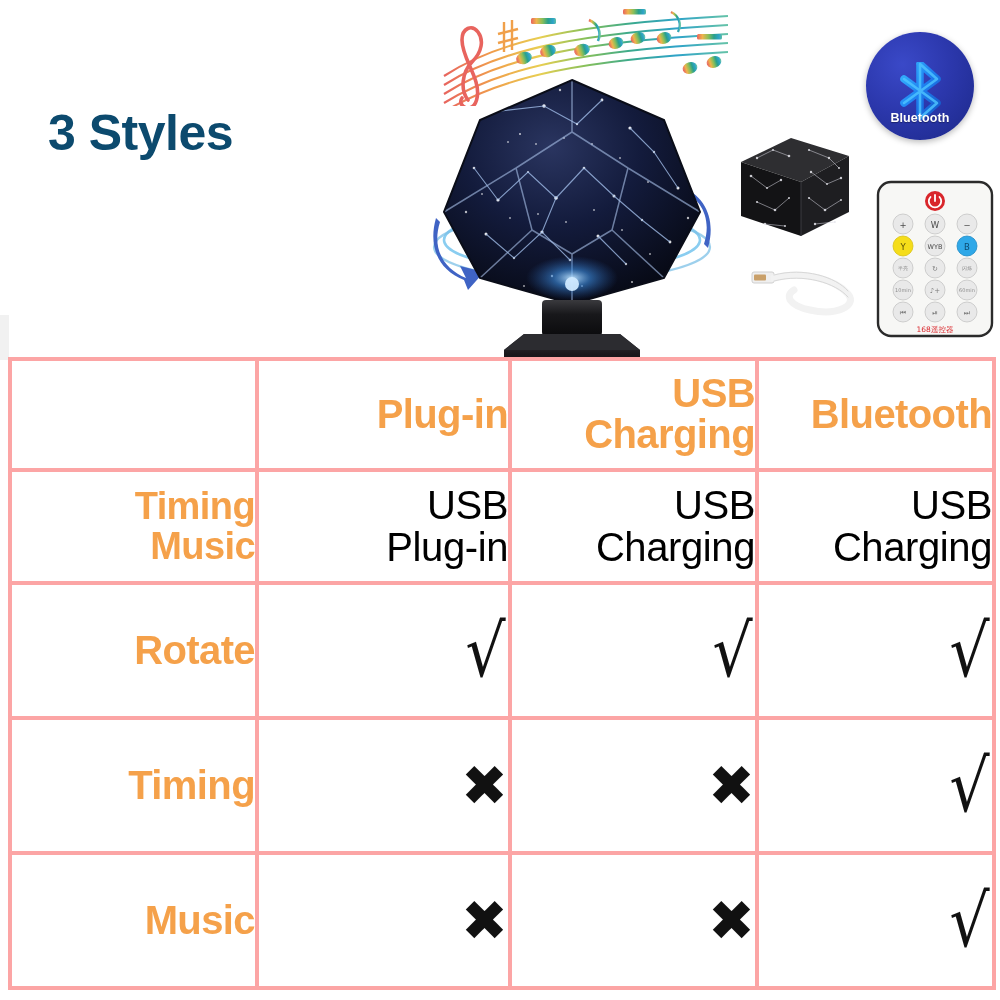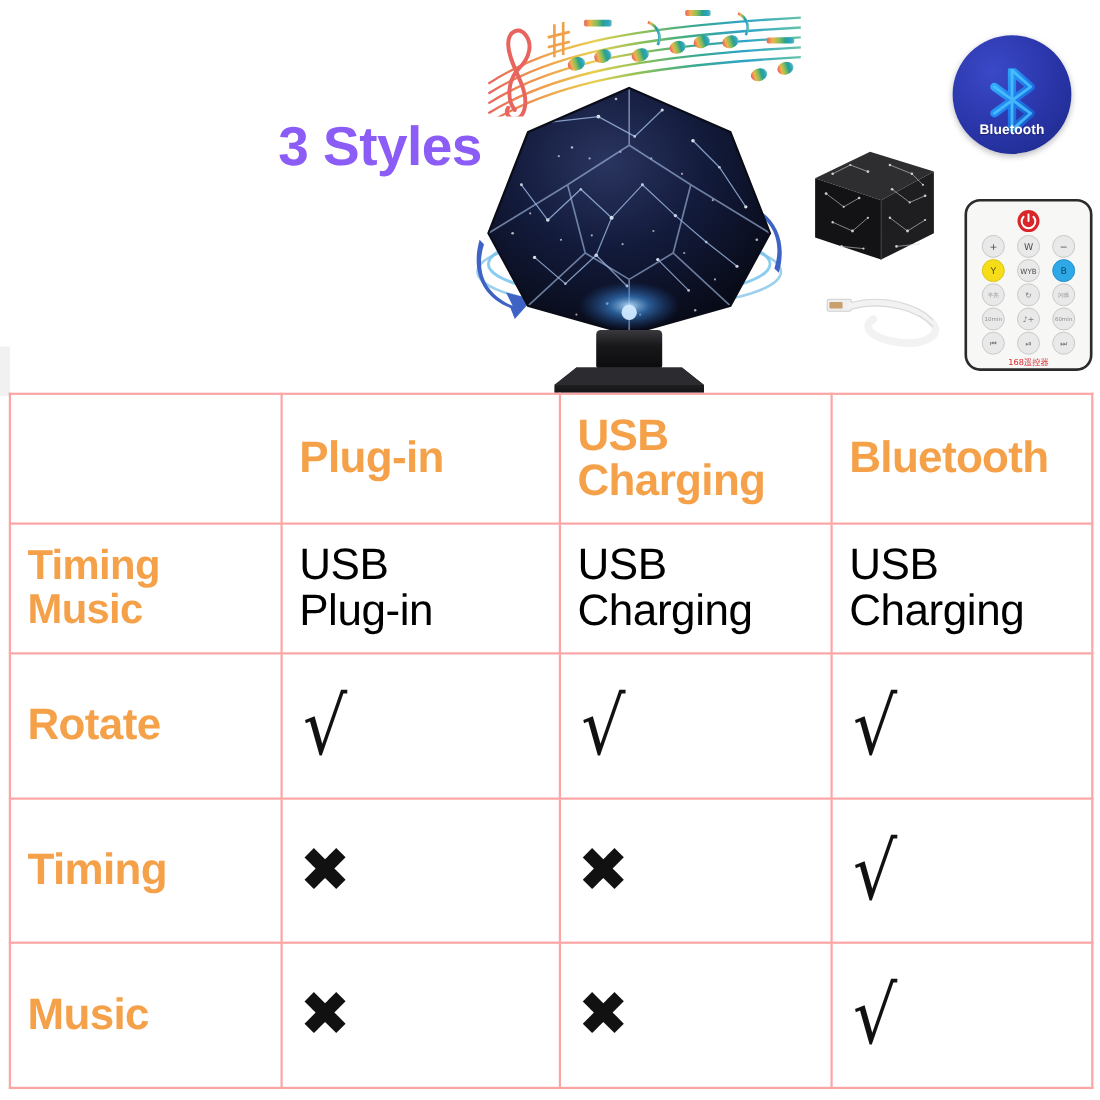--- a/index.html
+++ b/index.html
@@ -16,22 +16,22 @@
   .grey-band{
     position:absolute;left:0;top:315px;width:9px;height:45px;
     background:#f1f1f1;
   }
 
   
   .hero{position:absolute;left:0;top:0;width:1000px;height:357px;}
 
   .headline{
     position:absolute;left:48px;top:104px;width:390px;
-    color:#8b5cf6;font-weight:bold;font-size:50px;line-height:1.18;
-    letter-spacing:-0.5px;text-align:right;
+    color:#0c4a6e;font-weight:bold;font-size:50px;line-height:1.18;
+    letter-spacing:-0.5px;text-align:left;
   }
   .headline .l1{display:block;}
   .headline .l2{display:block;font-size:49px;}
 
   
   .music{position:absolute;left:432px;top:-2px;width:300px;height:108px;}
 
   
   .lamp{position:absolute;left:432px;top:72px;width:280px;height:285px;}
 
@@ -59,24 +59,24 @@
   .remote{position:absolute;left:876px;top:180px;width:118px;height:158px;}
 
   
   .table{
     position:absolute;left:8px;top:357px;
     width:984px;height:633px;
     border-collapse:collapse;
     table-layout:fixed;
   }
   .table td{
-    border:2px solid #fca5a5;
-    text-align:left;
+    border:4px solid #fca5a5;
+    text-align:right;
     vertical-align:middle;
-    padding:15px;
+    padding:0;
     background:#fff;
   }
   col.c0{width:247px;}
   col.c1{width:253px;}
   col.c2{width:247px;}
   col.c3{width:237px;}
 
   tr.r-head{height:105px;}
   tr.r-power{height:108px;}
   tr.r-onoff{height:108px;}

